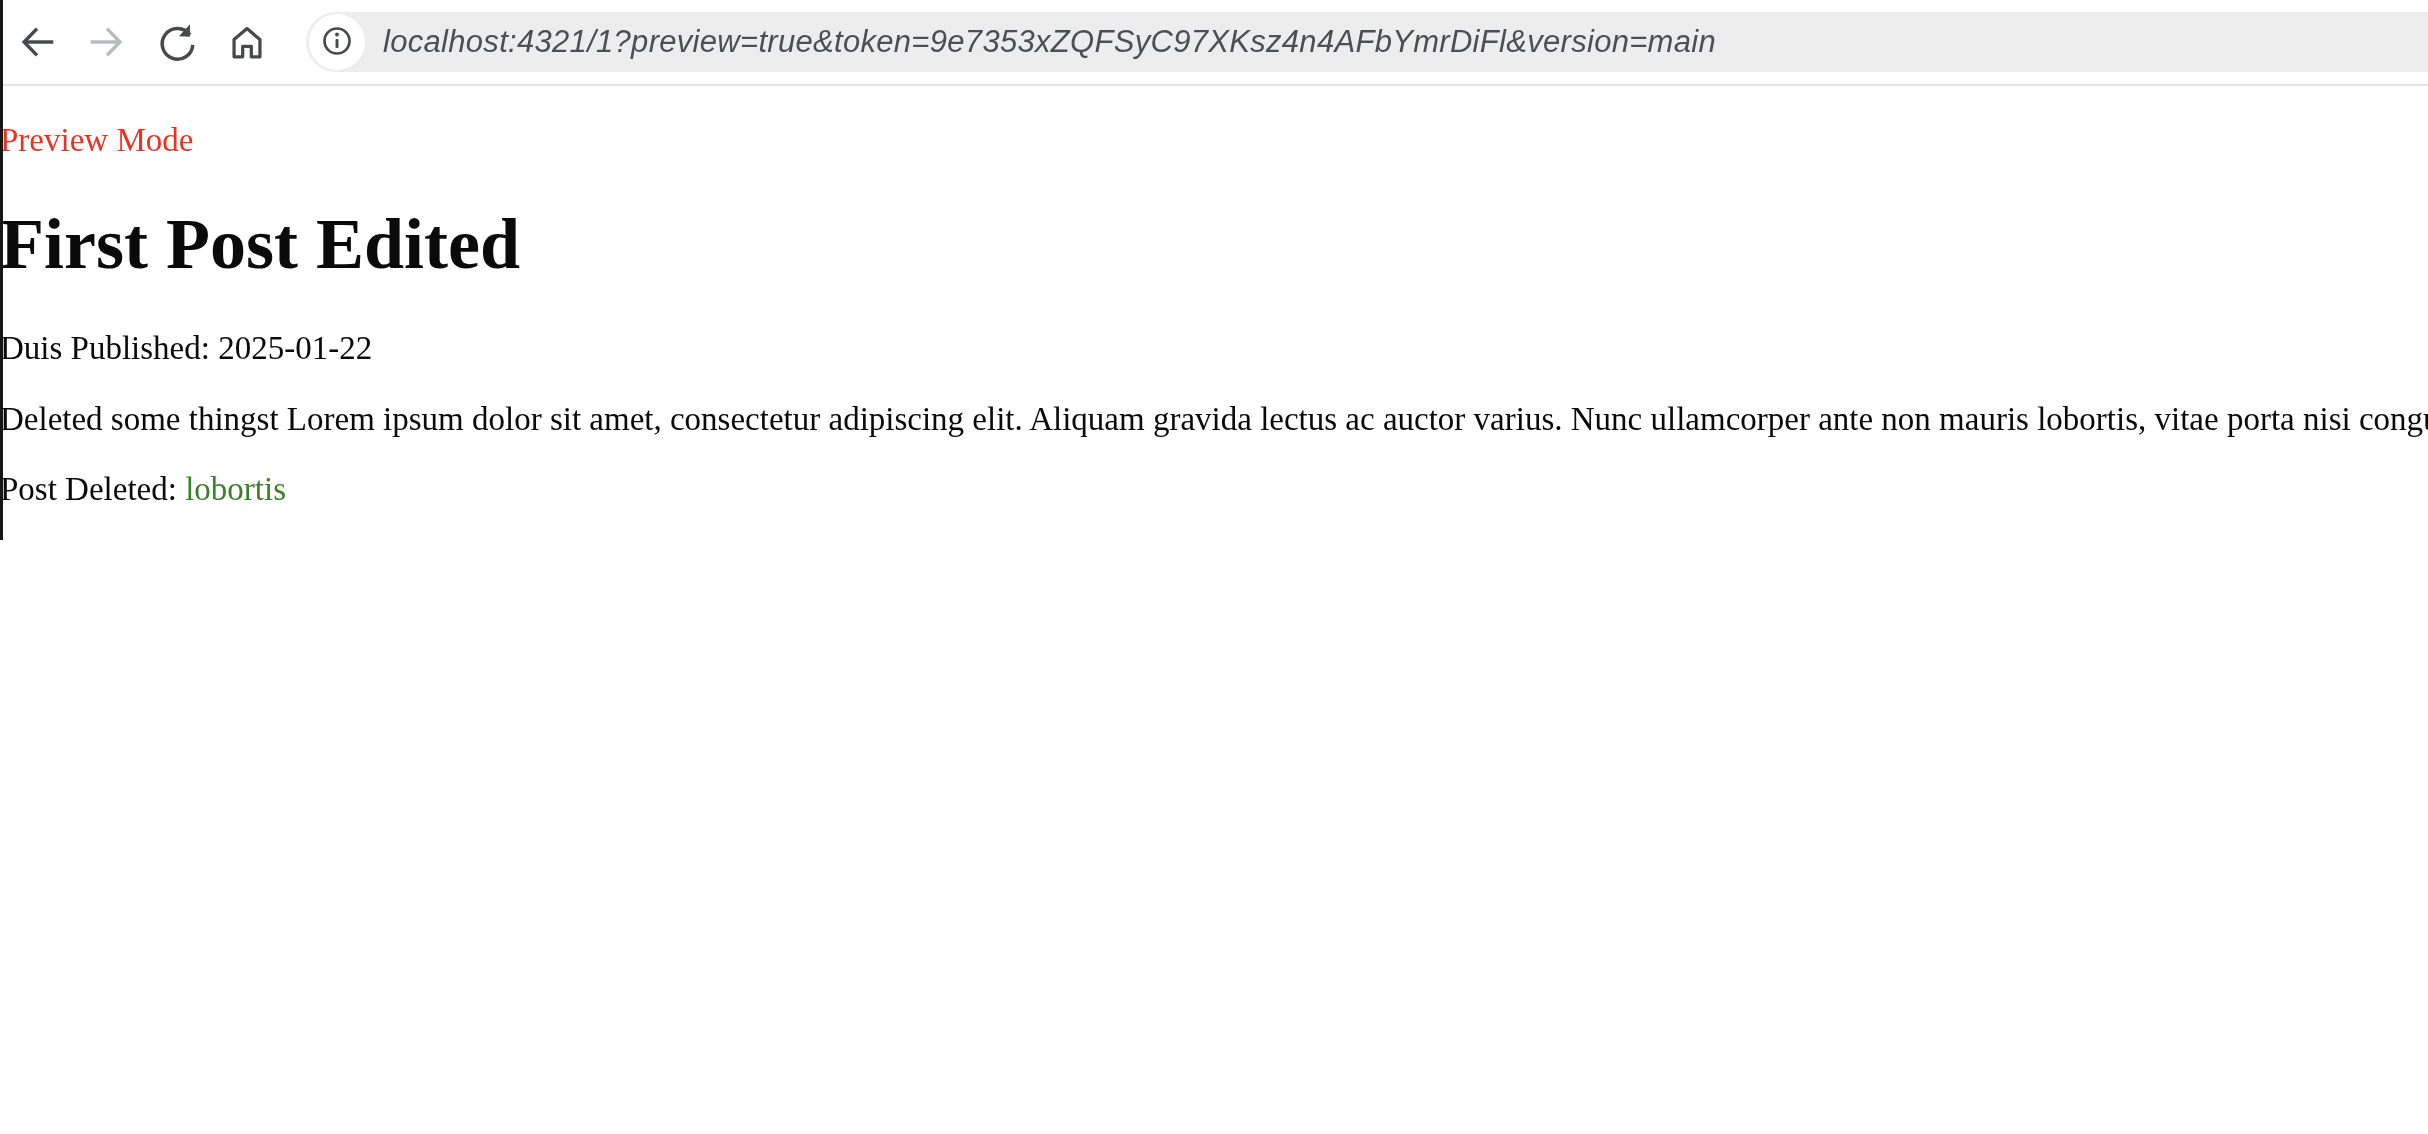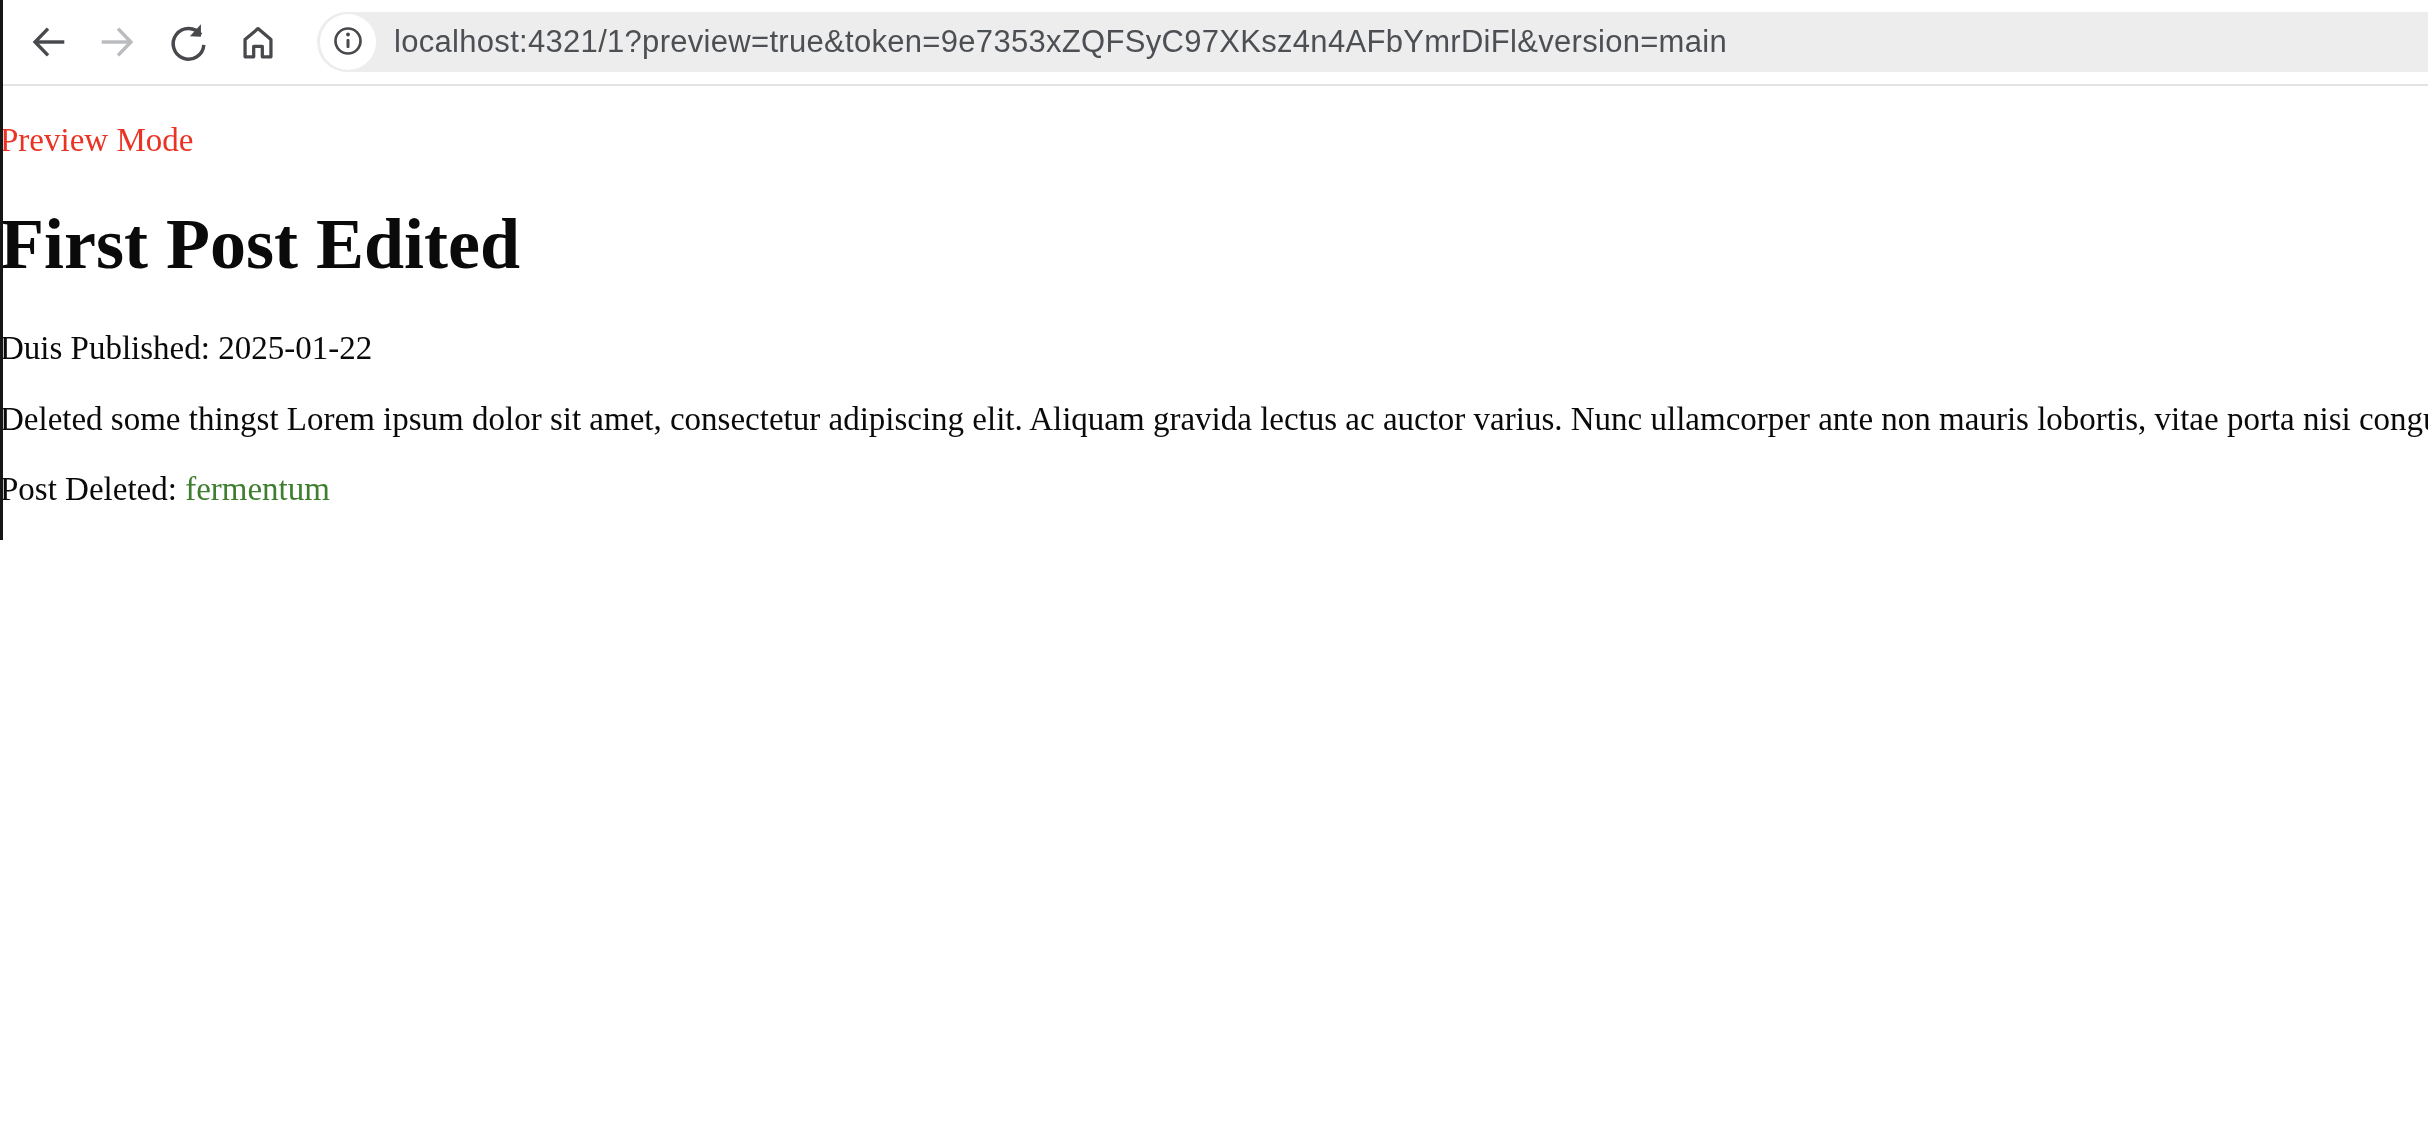--- a/index.html
+++ b/index.html
@@ -27,24 +27,25 @@
     z-index: 30;
   }
   
   .toolbar {
     position: relative;
     height: 86px;
     background: #ffffff;
     border-bottom: 2px solid var(--toolbar-divider, #e4e4e4);
     display: flex;
     align-items: center;
-    padding-left: 23px;
+    padding-left: 12px;
     box-sizing: border-box;
     overflow: hidden;
     font-family: "Liberation Sans", sans-serif;
+    font-style: italic;
   }
   .nav-btn {
     width: 50px; height: 50px;
     display: flex;
     align-items: center;
     justify-content: center;
     margin-right: 20px;
     flex: 0 0 auto;
     border: none;
     background: transparent;
@@ -173,15 +174,15 @@
     <p class="preview-banner">Preview Mode</p>
 
     <h1 class="post-title">First Post Edited</h1>
 
     <p class="date-line"><span>Duis Published:</span> <span>2025-01-22</span></p>
 
     <div class="post-body">
       <div class="line">Deleted some thingst Lorem ipsum dolor sit amet, consectetur adipiscing elit. Aliquam gravida lectus ac auctor varius. Nunc ullamcorper ante non mauris lobortis, vitae porta nisi congue. Duis</div>
     </div>
 
-    <p class="status-line"><span>Post Deleted:</span> <span class="status-value">fermentum</span></p>
+    <p class="status-line"><span>Post Deleted:</span> <span class="status-value">lobortis</span></p>
   </div>
 </div>
 
 </body></html>

